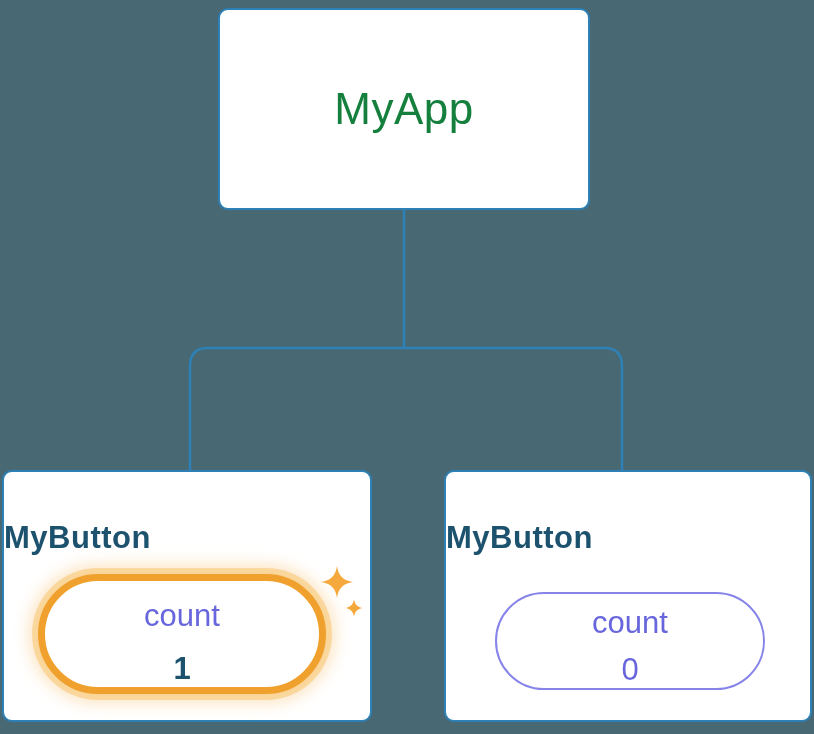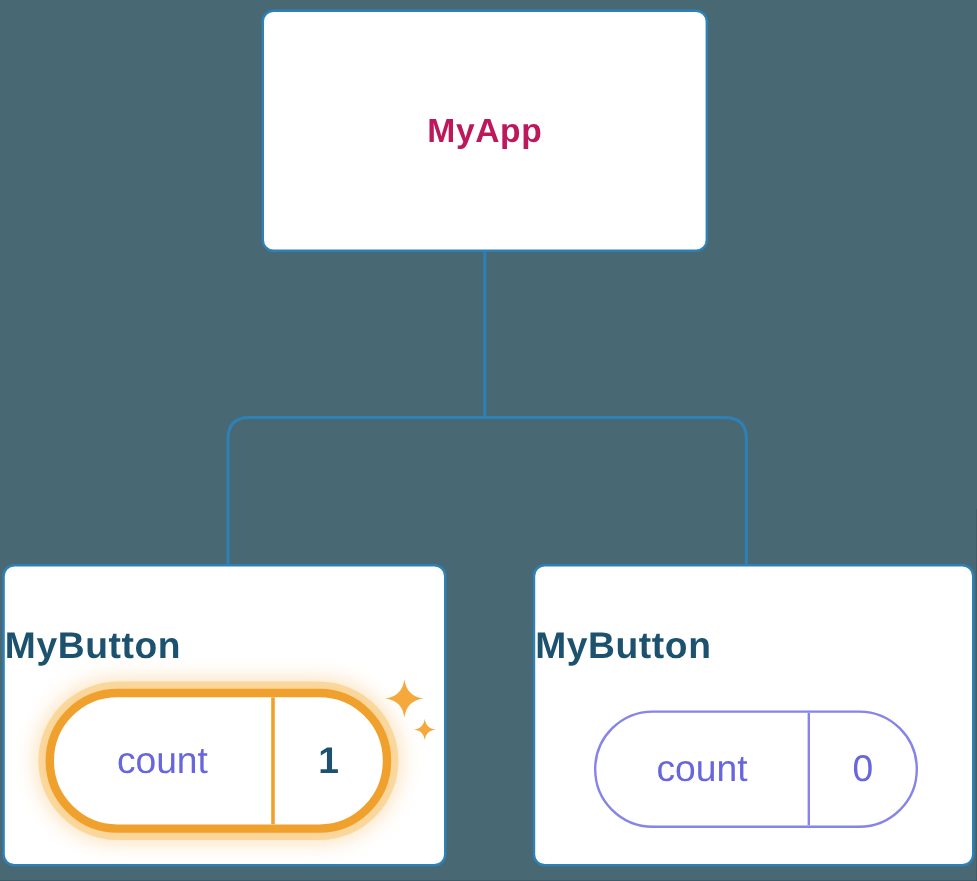--- a/index.html
+++ b/index.html
@@ -22,41 +22,42 @@
     position: absolute;
     background: #ffffff;
     border: 2px solid #2e81b6;
     border-radius: 10px;
   }
   .node-root {
     left: 218px; top: 8px; width: 372px; height: 202px;
     display: flex; align-items: center; justify-content: center;
   }
   .node-title {
-    font-weight: bold;
-    color: #be185d;
-    font-size: 28px;
+    font-weight: normal;
+    color: #15803d;
+    font-size: 44px;
     letter-spacing: 0.5px;
   }
   .node-child { overflow: visible; }
   .node-left  { left: 2px;   top: 470px; width: 370px; height: 252px; }
   .node-right { left: 444px; top: 470px; width: 368px; height: 252px; }
   .child-title {
     position: absolute; left: 0; right: 0; top: 48px;
     text-align: left;
     font-weight: bold; font-size: 31px; color: #1d526f;
     letter-spacing: 0.5px;
   }
   .pill {
     position: absolute;
     display: flex; align-items: stretch;
     background: #ffffff;
     border-radius: 999px;
     overflow: hidden;
     font-size: 31px;
+    flex-direction: column;
   }
   .pill .key, .pill .value {
     display: flex; align-items: center; justify-content: center;
   }
   .pill .key   { flex: 2; color: #6866dd; }
   .pill .value { flex: 1; color: #6866dd; }
   .pill .divider { width: 2px; background: #8684e8; }
   .pill-plain {
     left: 49px; top: 120px; width: 270px; height: 98px;
     border: 2px solid #8684e8;

